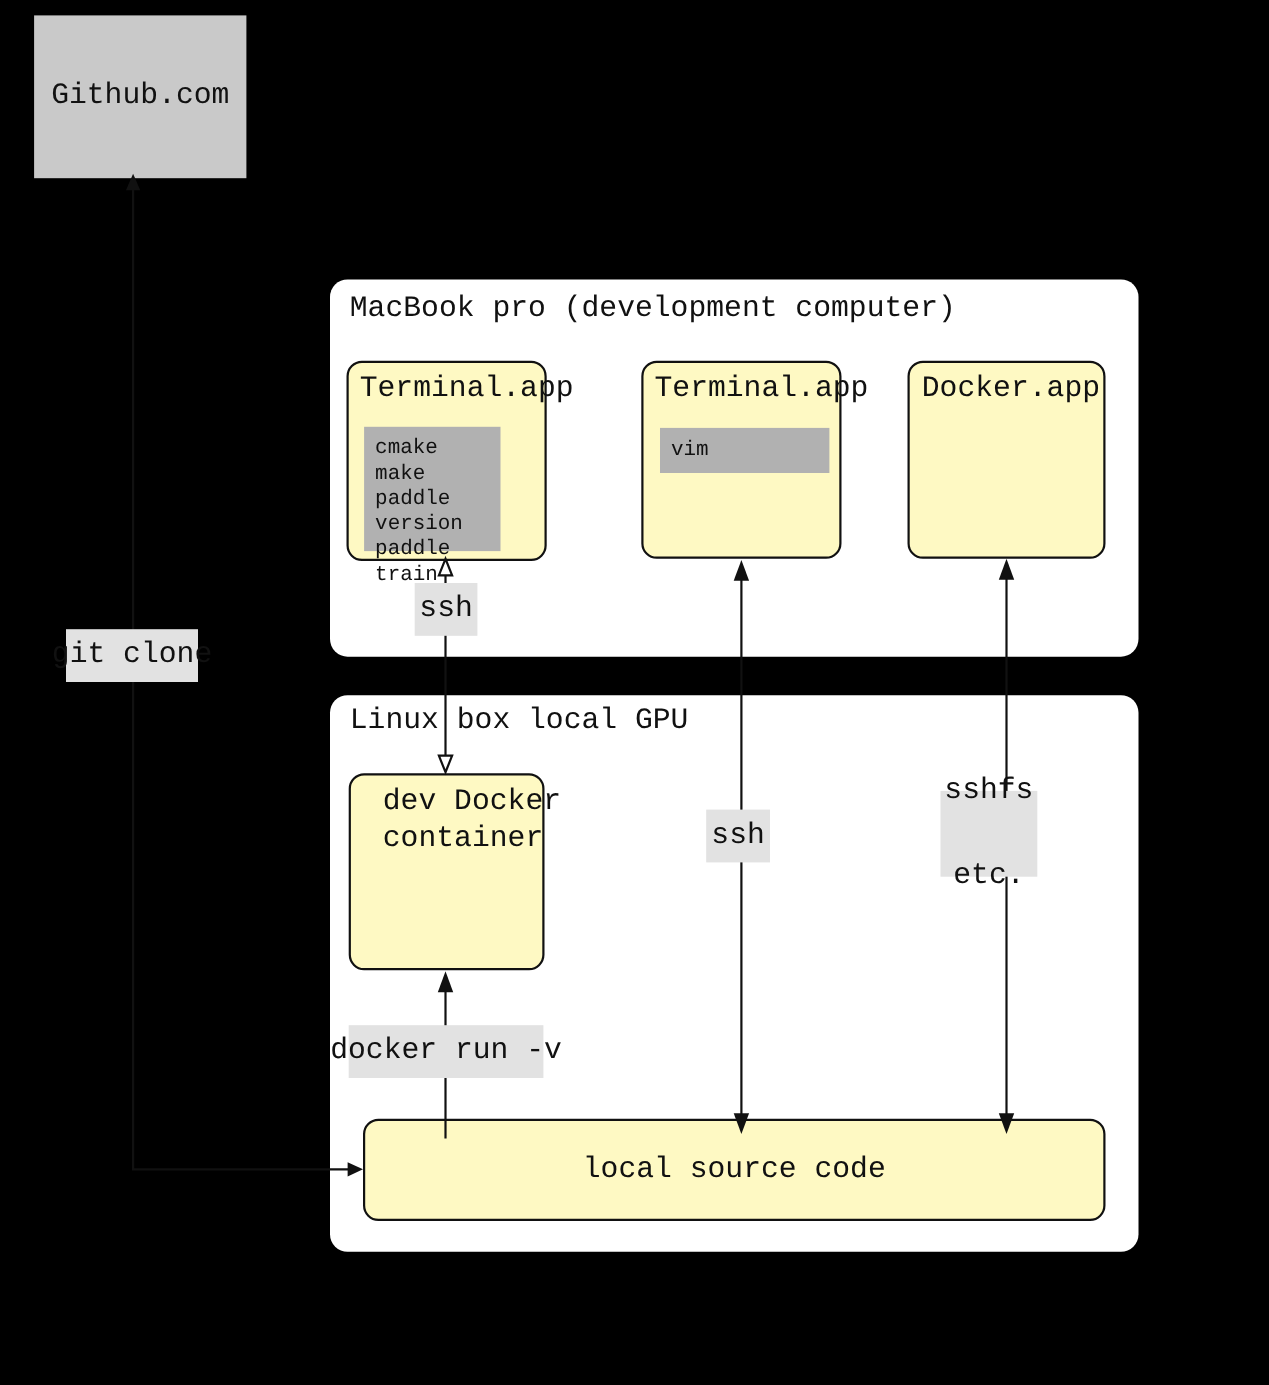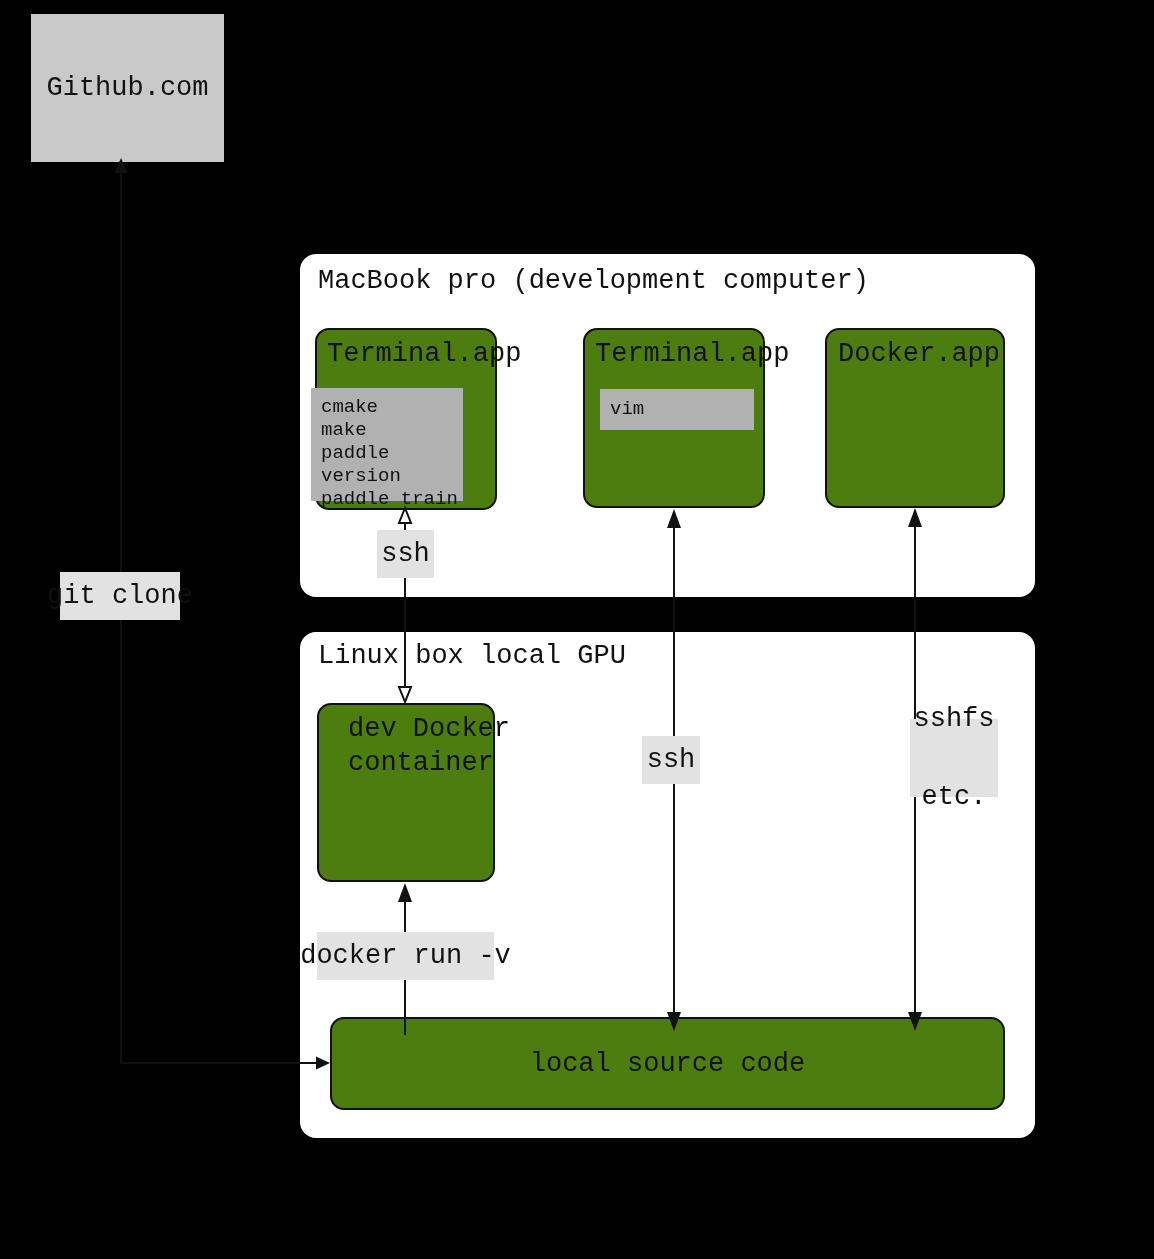--- a/index.html
+++ b/index.html
@@ -28,21 +28,21 @@
     position: absolute;
     font-size: 27px;
     color: #111;
     z-index: 2;
     white-space: nowrap;
   }
 
   
   .app-box {
     position: absolute;
-    background: #4d7c0f;
+    background: #fef9c3;
     border: 2px solid #111;
     border-radius: 14px;
     z-index: 2;
     box-sizing: border-box;
   }
   .app-title {
     position: absolute;
     font-size: 27px;
     color: #111;
     z-index: 2;
@@ -125,21 +125,21 @@
 
   <div class="gray-box" style="left:31px; top:14px; width:193px; height:148px;">
     <span>Github.com</span>
   </div>
 
   <div class="panel" style="left:300px; top:254px; width:735px; height:343px;"></div>
   <div class="panel-title" style="left:318px; top:266px;">MacBook pro (development computer)</div>
 
   <div class="app-box" style="left:315px; top:328px; width:182px; height:182px;"></div>
   <div class="app-title" style="left:327px; top:339px;">Terminal.app</div>
-  <div class="cmd-box" style="left:311px; top:388px; width:152px; height:113px;">
+  <div class="cmd-box" style="left:331px; top:388px; width:124px; height:113px;">
     <div>cmake</div>
     <div>make</div>
     <div>paddle version</div>
     <div>paddle train</div>
   </div>
 
   <div class="app-box" style="left:583px; top:328px; width:182px; height:180px;"></div>
   <div class="app-title" style="left:595px; top:339px;">Terminal.app</div>
   <div class="cmd-box center-v" style="left:600px; top:389px; width:154px; height:41px;">
     <div>vim</div>
@@ -182,20 +182,20 @@
     <line x1="405" y1="898" x2="405" y2="1035" stroke="#111" stroke-width="2"></line>
     <polygon points="405,883 398,902 412,902" fill="#111"></polygon>
   </svg>
 
   <div class="conn-label" style="left:60px; top:572px; width:120px; height:48px;">git clone</div>
 
   <div class="conn-label" style="left:377px; top:530px; width:57px; height:48px;">ssh</div>
 
   <div class="conn-label" style="left:642px; top:736px; width:58px; height:48px;">ssh</div>
 
-  <div class="conn-label" style="left:910px; top:719px; width:88px; height:78px;gap:40px;">
+  <div class="conn-label" style="left:855px; top:719px; width:88px; height:78px;gap:40px;">
     <div>sshfs</div>
     <div>etc.</div>
   </div>
 
   <div class="conn-label" style="left:317px; top:932px; width:177px; height:48px;">docker run -v</div>
 
 </div>
 
 </body></html>

